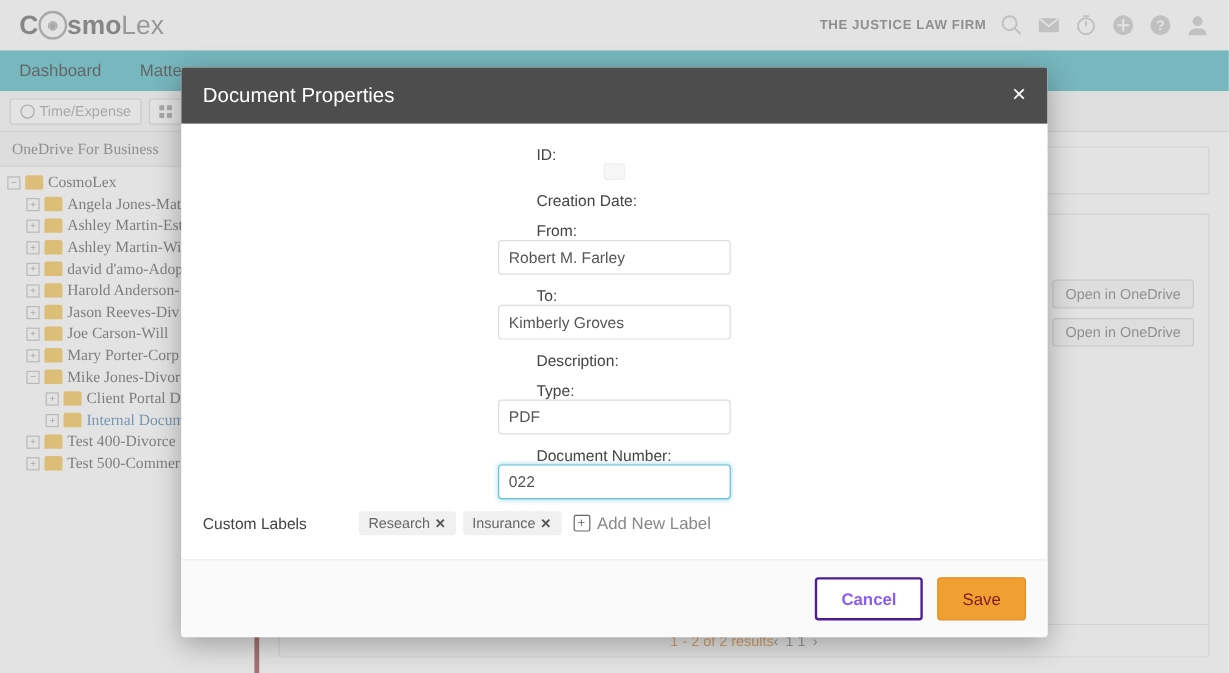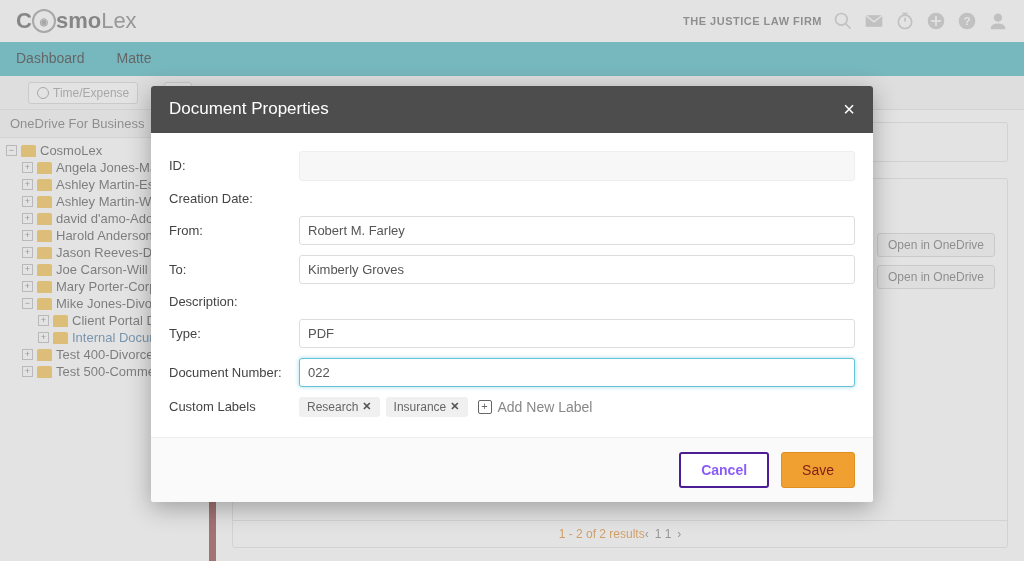--- a/index.html
+++ b/index.html
@@ -14,26 +14,26 @@
 .header-right { display: flex; align-items: center; gap: 11px; color: #aaa; }
 .firm-name { font-size: 11px; font-weight: bold; color: #555; letter-spacing: 0.5px; }
 .hdr-icon { width: 20px; height: 20px; fill: #bbb; cursor: pointer; }
 
 
 .nav { background: #27a6b5; display: flex; height: 34px; align-items: stretch; }
 .nav-item { color: #000000; padding: 8px 16px; cursor: pointer; font-size: 14px; }
 
 
 .toolbar { background: #f5f5f5; border-bottom: 1px solid #ddd; display: flex; align-items: center; padding: 4px 8px; height: 34px; gap: 6px; }
-.toolbar-btn { background: #fff; border: 1px solid #ccc; border-radius: 3px; padding: 3px 8px; font-size: 12px; color: #888; display: flex; align-items: center; gap: 4px; cursor: pointer; margin-left: 20px; }
+.toolbar-btn { background: #fff; border: 1px solid #ccc; border-radius: 3px; padding: 3px 8px; font-size: 12px; color: #888; display: flex; align-items: center; gap: 4px; cursor: pointer; }
 .clock-icon { width: 12px; height: 12px; border: 1.5px solid #888; border-radius: 50%; position: relative; }
 
 
 .main { display: flex; height: calc(561px - 42px - 34px - 34px); }
-.sidebar { width: 216px; background: #fff; border-right: 7px solid #7f1d1d; }
+.sidebar { width: 216px; background: #fff; border-right: 4px solid #7f1d1d; font-family: Liberation Serif, serif; }
 .sidebar-header { background: #f3f3f3; border-bottom: 1px solid #ddd; padding: 6px 10px; font-size: 13px; }
 .tree { padding: 4px 6px; font-size: 13px; color: #333; }
 .tree-item { display: flex; align-items: center; gap: 4px; padding: 1px 0; white-space: nowrap; overflow: hidden; }
 .tree-expand { width: 11px; height: 11px; border: 1px solid #aaa; font-size: 9px; line-height: 9px; text-align: center; color: #666; flex-shrink: 0; cursor: pointer; }
 .tree-indent { display: inline-block; }
 .folder-icon { width: 15px; height: 12px; background: #f0b429; border-radius: 2px 2px 0 0; flex-shrink: 0; position: relative; }
 .folder-icon.open { background: #f0b429; }
 .tree-label { overflow: hidden; text-overflow: ellipsis; }
 .tree-label.active { color: #2a6496; }
 
@@ -43,21 +43,21 @@
 .open-onedrive { position: absolute; right: 12px; background: #f5f5f5; border: 1px solid #ccc; border-radius: 3px; padding: 4px 10px; font-size: 12px; color: #555; cursor: pointer; }
 .results-footer { border-top: 1px solid #ddd; display: flex; justify-content: center; padding: 6px 10px; font-size: 12px; color: #d97706; }
 .pager { color: #666; display: flex; gap: 6px; align-items: center; }
 
 
 .modal-backdrop { position: absolute; inset: 0; background: rgba(200,200,200,0.5); display: flex; justify-content: center; align-items: center; padding-top: 26px; }
 .modal { width: 722px; background: #fff; border-radius: 3px; box-shadow: 0 6px 24px rgba(0,0,0,.3); overflow: hidden; }
 .modal-header { background: #4d4d4d; color: #fff; padding: 12px 18px; font-size: 17px; display: flex; justify-content: space-between; align-items: center; }
 .close-x { color: #fff; font-size: 20px; cursor: pointer; }
 .modal-body { padding: 18px 18px 10px 18px; }
-.form-row { display: flex; align-items: center; margin-bottom: 10px; }
+.form-row { display: flex; align-items: center; margin-bottom: 10px; flex-direction: column; }
 .form-label { width: 130px; font-size: 13px; color: #444; }
 .form-control { flex: 1; border: 1px solid #ddd; border-radius: 3px; padding: 6px 8px; font-size: 13px; color: #555; background: #fff; }
 .form-control.readonly { background: #f7f7f7; border-color: #eee; height: 30px; }
 .form-control.active { border-color: #66c2d6; box-shadow: 0 0 4px rgba(102,194,214,.6); caret-color: #333; }
 .date-wrap { flex: 1; display: flex; }
 .date-input { flex: 1; border: 1px solid #ddd; border-right: none; border-radius: 3px 0 0 3px; padding: 6px 8px; font-size: 13px; display: flex; align-items: center; gap: 6px; }
 .date-caret { width: 26px; border: 1px solid #ddd; border-radius: 0 3px 3px 0; background: #fff; display: flex; align-items: center; justify-content: center; cursor: pointer; }
 .cal-icon { width: 13px; height: 12px; display: inline-block; }
 .cal-icon svg { width: 100%; height: 100%; fill: #666; }
 .caret-down { width: 0; height: 0; border-left: 4px solid transparent; border-right: 4px solid transparent; border-top: 5px solid #666; }

